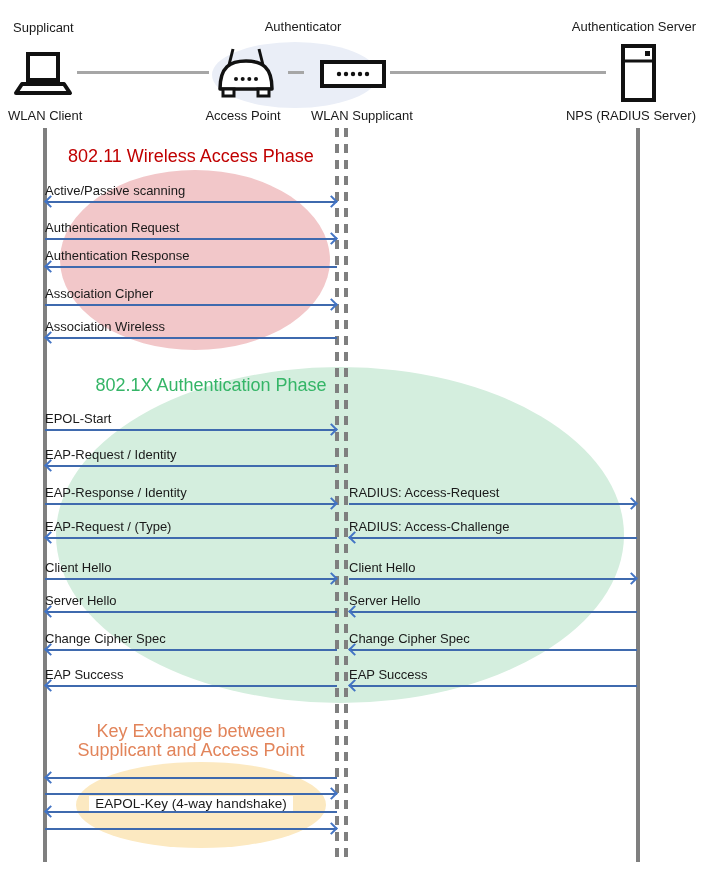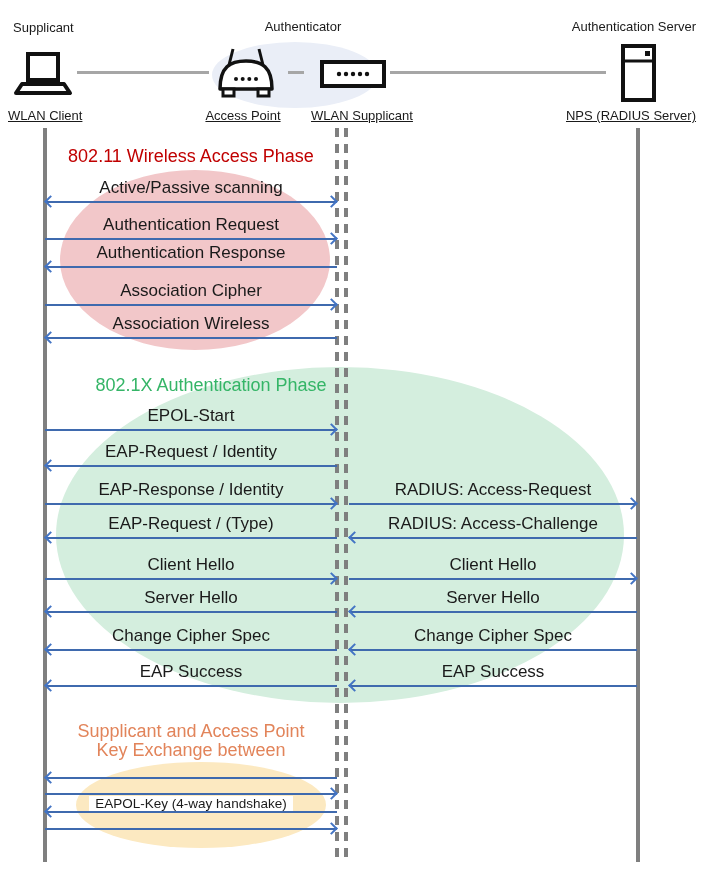--- a/index.html
+++ b/index.html
@@ -3,31 +3,31 @@
 <meta charset="utf-8">
 <style>
   html,body { margin:0; padding:0; background:#ffffff; }
   .canvas {
     position:relative; width:713px; height:875px; background:#ffffff;
     font-family:"Liberation Sans", sans-serif; color:#1a1a1a; overflow:hidden;
   }
   .abs { position:absolute; }
   .role { position:absolute; font-size:13px; white-space:nowrap; }
   .center { text-align:center; }
-  .devlbl { position:absolute; font-size:13px; white-space:nowrap;text-decoration:underline; }
+  .devlbl { position:absolute; font-size:13px; white-space:nowrap; }
   .connector { position:absolute; height:3px; background:#A6A6A6; }
   .ellipse { position:absolute; border-radius:50%; }
   .lifeline { position:absolute; width:4px; top:128px; height:734px; }
   .solid { background:#7F7F7F; }
   .dashedline { background:repeating-linear-gradient(to bottom, #7F7F7F 0 9px, transparent 9px 16px); }
   .phase-title { position:absolute; font-size:18px; text-align:center; white-space:nowrap; line-height:19px; }
   .msg { position:absolute; height:2px; }
   .msg .lbl {
     position:absolute; left:0; right:0; bottom:5px;
-    text-align:center; font-size:17px; white-space:nowrap; color:#1a1a1a;
+    text-align:left; font-size:13px; white-space:nowrap; color:#1a1a1a;
   }
   .msg .ln { position:absolute; left:0; right:0; top:0; height:2px; background:#3F6AAE; }
   .head {
     position:absolute; width:7px; height:7px; top:-4px;
     border:solid #4374C4; border-width:0 2.5px 2.5px 0;
   }
   .head.r { right:1px; transform:rotate(-45deg); }
   .head.l { left:1px; transform:rotate(135deg); }
   .eapol { position:absolute; text-align:center; }
   .eapol span { background:#ffffff; padding:0 6px; font-size:13.5px; white-space:nowrap; }
@@ -98,22 +98,22 @@
   <div class="ellipse" style="left:76px; top:762px; width:250px; height:86px; background:#FCE9C1;"></div>
 
   <div class="lifeline solid" style="left:43px;"></div>
   <div class="lifeline dashedline" style="left:335px;"></div>
   <div class="lifeline dashedline" style="left:344px;"></div>
   <div class="lifeline solid" style="left:636px;"></div>
 
   <div class="phase-title" style="left:45px; top:147px; width:292px; color:#C00000;">802.11 Wireless Access Phase</div>
   <div class="phase-title" style="left:47px; top:376px; width:300px; color:#35B567;padding-left:14px;">802.1X Authentication Phase</div>
   <div class="phase-title" style="left:45px; top:722px; width:292px; color:#E2845A;">
+    <div>Key Exchange between</div>
     <div>Supplicant and Access Point</div>
-    <div>Key Exchange between</div>
   </div>
 
   <div class="msg" style="left:45px; top:201px; width:292px;">
     <div class="lbl">Active/Passive scanning</div>
     <div class="ln">
         <span class="head l"></span>
         <span class="head r"></span>
       </div>
   </div>
 

